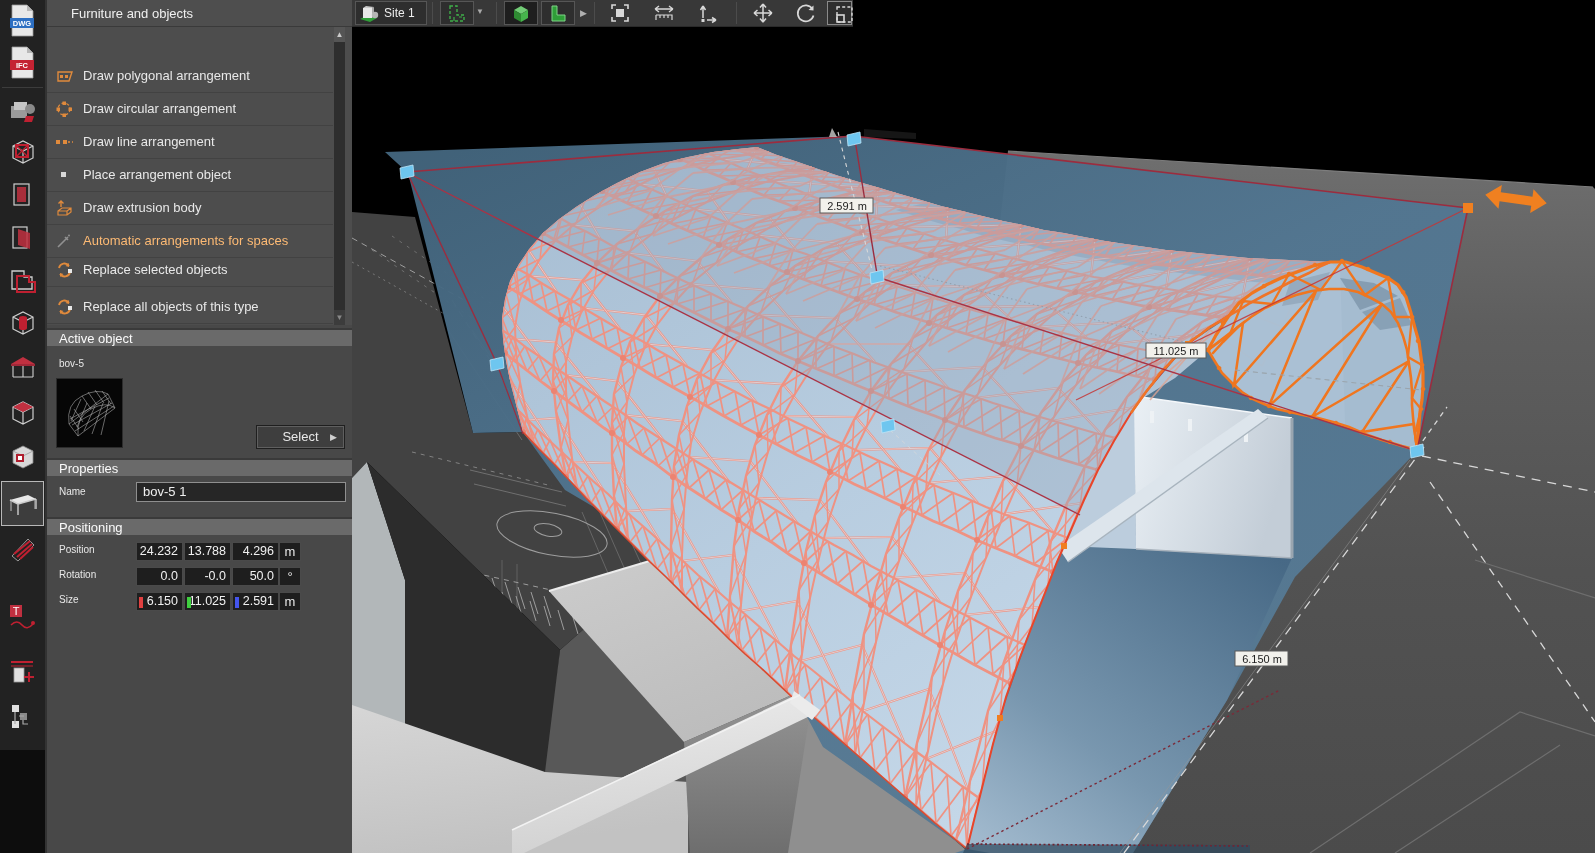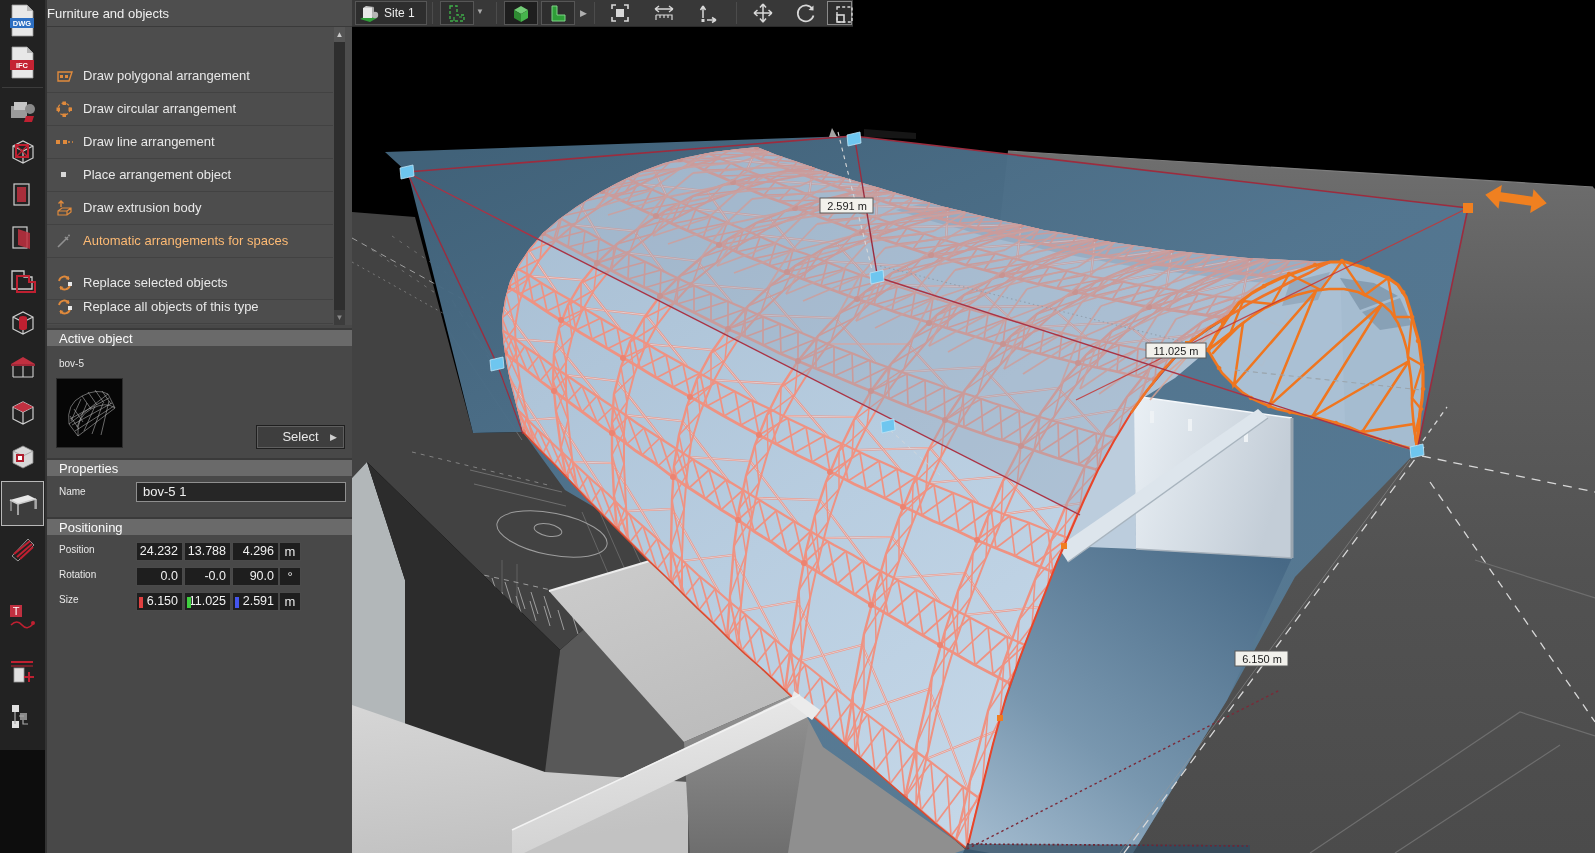--- a/index.html
+++ b/index.html
@@ -1,21 +1,21 @@
 <!DOCTYPE html>
 <html><head><meta charset="utf-8"><style>
 *{margin:0;padding:0;box-sizing:border-box;font-family:"Liberation Sans",sans-serif;}
 html,body{width:1595px;height:853px;overflow:hidden;background:#000;}
 #app{position:relative;width:1595px;height:853px;}
 .abs{position:absolute;}
 #strip{left:0;top:0;width:45px;height:853px;background:#0d0d0d;}
 #strip .cells{position:absolute;left:0;top:0;width:45px;height:750px;background:#222;}
 .ic{position:absolute;left:6px;width:33px;height:33px;}
 #panel{left:45px;top:0;width:307px;height:853px;background:#484848;border-left:2px solid #333;}
-.ptitle{position:absolute;left:0;top:0;width:100%;height:27px;background:#4e4e4e;color:#f0f0f0;font-size:13px;line-height:27px;padding-left:0;border-bottom:1px solid #3a3a3a;}
+.ptitle{position:absolute;left:0;top:0;width:100%;height:27px;background:#4e4e4e;color:#f0f0f0;font-size:13px;line-height:27px;padding-left:24px;border-bottom:1px solid #3a3a3a;}
 #list{position:absolute;left:0;top:27px;width:100%;height:298px;background:#4d4d4d;}
 .row{position:absolute;left:0;width:286px;height:33px;border-bottom:1px solid #424242;color:#e8e8e8;font-size:13px;line-height:32px;}
 .row .txt{position:absolute;left:36px;top:0;}
 .row .ricon{position:absolute;left:9px;top:8px;width:17px;height:17px;}
 #sbar{position:absolute;left:287px;top:0;width:11px;height:298px;background:#2e2e2e;}
 #sbar .up{position:absolute;top:0;left:0;width:11px;height:15px;background:#555;color:#ccc;font-size:8px;text-align:center;line-height:15px;}
 #sbar .dn{position:absolute;bottom:0;left:0;width:11px;height:15px;background:#3c3c3c;color:#888;font-size:8px;text-align:center;line-height:15px;}
 .shead{position:absolute;left:0;width:100%;height:18px;background:#6a6a6a;color:#fafafa;font-size:13px;line-height:18px;padding-left:12px;border-top:2px solid #3a3a3a;}
 .lbl{position:absolute;left:12px;color:#e8e8e8;font-size:10px;}
 .numbox{position:absolute;background:#1e1e1e;border:1px solid #4a4a4a;color:#f0f0f0;font-size:12.5px;text-align:right;padding-right:4px;line-height:17px;height:19px;}
@@ -1537,21 +1537,21 @@
           </svg>
           <span class="txt">Draw extrusion body</span>
         </div>
         <div class="row" style="top:198px;color:#fdba74;">
           <svg class="ricon" viewBox="0 0 17 17">
             <path d="M2 14 L9 7 M9 7 L12 4 M9 4 L12 7" stroke="#909090" stroke-width="1.6" fill="none"></path>
             <circle cx="13" cy="2.5" r="1" fill="#909090"></circle>
           </svg>
           <span class="txt">Automatic arrangements for spaces</span>
         </div>
-        <div class="row" style="top:240px;padding-left:30px;">
+        <div class="row" style="top:227px;padding-left:30px;">
           <svg class="ricon" viewBox="0 0 17 17">
             <path d="M3 6 A5.5 5.5 0 0 1 13 4" fill="none" stroke="#e08a3c" stroke-width="1.8"></path>
             <path d="M14 10 A5.5 5.5 0 0 1 4 12" fill="none" stroke="#e08a3c" stroke-width="1.8"></path>
             <path d="M13 1 L13 5 L9.5 4 Z" fill="#e08a3c"></path>
             <path d="M4 15 L4 11 L7.5 12 Z" fill="#e08a3c"></path>
             <rect x="12" y="7" width="4" height="4" fill="#e8e8e8"></rect>
           </svg>
           <span class="txt">Replace selected objects</span>
         </div>
         <div class="row" style="top:264px;">
@@ -1587,21 +1587,21 @@
       <div class="abs" style="left:89px;top:482px;width:210px;height:20px;background:#262626;border:1px solid #8f8f8f;color:#efefef;font-size:13px;line-height:18px;padding-left:6px;">bov-5 1</div>
       <div class="shead" style="top:517px;">Positioning</div>
       <div class="lbl" style="top:544px;">Position</div>
       <div class="numbox" style="left:89px;top:542px;width:47px;">24.232</div>
       <div class="numbox" style="left:137px;top:542px;width:47px;">13.788</div>
       <div class="numbox" style="left:185px;top:542px;width:47px;">4.296</div>
       <div class="unitbox" style="left:232px;top:542px;width:22px;">m</div>
       <div class="lbl" style="top:569px;">Rotation</div>
       <div class="numbox" style="left:89px;top:567px;width:47px;">0.0</div>
       <div class="numbox" style="left:137px;top:567px;width:47px;">-0.0</div>
-      <div class="numbox" style="left:185px;top:567px;width:47px;">90.0</div>
+      <div class="numbox" style="left:185px;top:567px;width:47px;">50.0</div>
       <div class="unitbox" style="left:232px;top:567px;width:22px;">°</div>
       <div class="lbl" style="top:594px;">Size</div>
       <div class="numbox" style="left:89px;top:592px;width:47px;"><span class="chip" style="background:#e04040"></span>6.150</div>
       <div class="numbox" style="left:137px;top:592px;width:47px;"><span class="chip" style="background:#3fcf3f"></span>11.025</div>
       <div class="numbox" style="left:185px;top:592px;width:47px;"><span class="chip" style="background:#4455ee"></span>2.591</div>
       <div class="unitbox" style="left:232px;top:592px;width:22px;">m</div>
     </div>
     <div id="tbar" class="abs">
       <div class="tbtn" style="left:3px;width:72px;">
         <svg style="position:absolute;left:2px;top:1px" width="22" height="22" viewBox="0 0 22 22">

